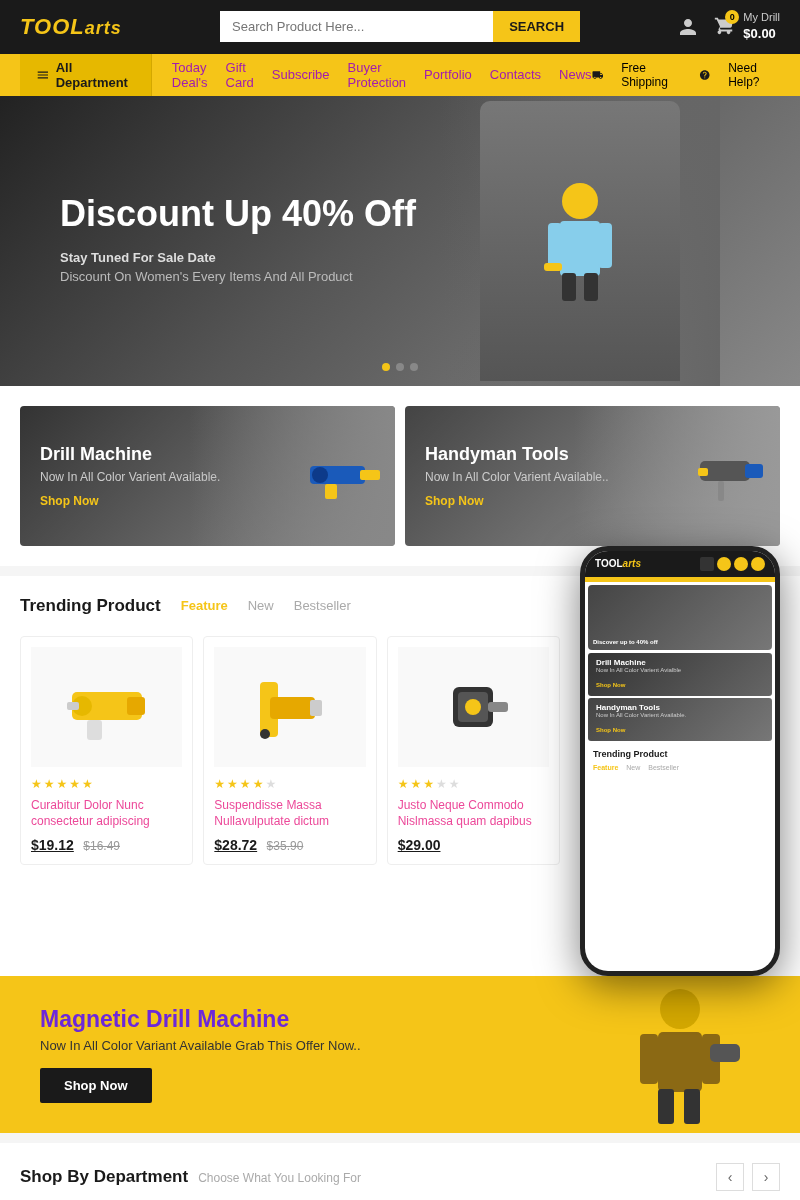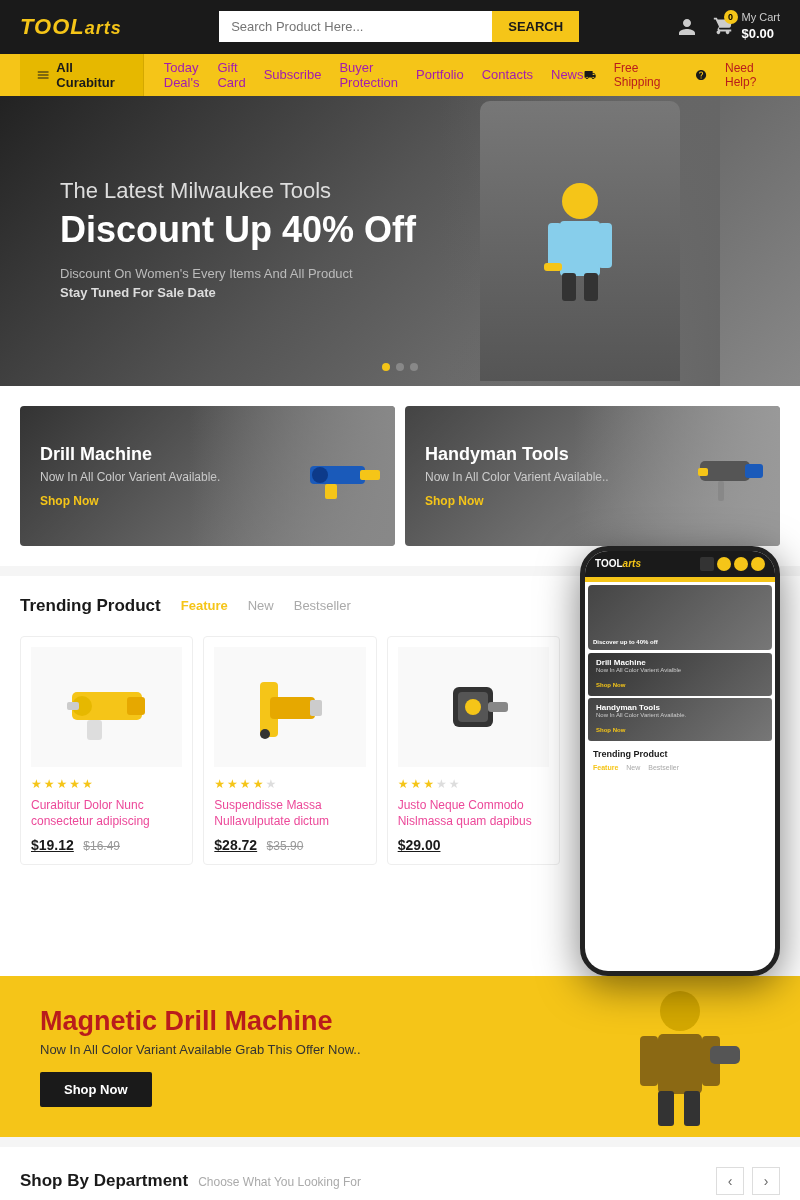--- a/index.html
+++ b/index.html
@@ -20,21 +20,21 @@
     .cart-badge { position: absolute; top: -4px; right: -4px; background: #f5c518; color: #000; border-radius: 50%; width: 14px; height: 14px; font-size: 9px; display: flex; align-items: center; justify-content: center; font-weight: bold; }
     .cart-text { font-size: 11px; color: #ccc; line-height: 1.4; }
     .cart-text strong { color: white; font-size: 13px; }
 
     
     .nav { background: #f5c518; display: flex; align-items: center; padding: 0 20px; height: 42px; }
     .nav-categories { display: flex; align-items: center; gap: 6px; background: #e6b800; padding: 0 16px; height: 100%; font-weight: bold; font-size: 13px; cursor: pointer; color: #1a1a1a; border-right: 1px solid #d4a800; }
     .nav-links { display: flex; align-items: center; gap: 18px; padding-left: 20px; flex: 1; }
     .nav-links a { font-size: 13px; color: #a21caf; text-decoration: none; font-weight: 500; }
     .nav-extra { display: flex; align-items: center; gap: 16px; margin-left: auto; }
-    .nav-extra-item { display: flex; align-items: center; gap: 18px; font-size: 12px; color: #b91c1c; }
+    .nav-extra-item { display: flex; align-items: center; gap: 18px; font-size: 12px; color: #000000; }
 
     
     .hero { position: relative; height: 290px; background: linear-gradient(135deg, #2a2a2a 0%, #555 50%, #888 100%); overflow: hidden; display: flex; align-items: center; }
     .hero-content { padding: 40px 60px; z-index: 2; }
     .hero-content h2 { color: #ddd; font-size: 22px; font-weight: 400; margin-bottom: 5px; }
     .hero-content h1 { color: white; font-size: 36px; font-weight: 900; margin-bottom: 15px; }
     .hero-content p { color: #bbb; font-size: 13px; margin-bottom: 4px; }
     .hero-worker { position: absolute; right: 80px; top: 0; bottom: 0; width: 280px; background: linear-gradient(to right, transparent, #666); display: flex; align-items: center; justify-content: center; }
     .hero-dots { position: absolute; bottom: 15px; left: 50%; transform: translateX(-50%); display: flex; gap: 6px; }
     .hero-dot { width: 8px; height: 8px; border-radius: 50%; background: #888; }
@@ -61,21 +61,21 @@
     .star { color: #f5c518; font-size: 12px; }
     .star.empty { color: #ddd; }
     .product-name { font-size: 12px; color: #ec4899; margin-bottom: 6px; line-height: 1.4; }
     .product-price { font-size: 14px; font-weight: bold; color: #1a1a1a; text-decoration: underline; }
     .product-old-price { font-size: 12px; color: #999; text-decoration: line-through; margin-left: 5px; }
     .phone-mockup { position: absolute; right: 0; top: -20px; width: 220px; height: 420px; background: #111; border-radius: 30px; border: 6px solid #222; overflow: hidden; box-shadow: 0 10px 40px rgba(0,0,0,0.4); z-index: 10; }
     .phone-screen { background: white; height: 100%; overflow: hidden; }
 
     
     .magnetic-banner { background: #f5c518; display: flex; align-items: center; padding: 30px 40px; position: relative; overflow: hidden; min-height: 140px; }
-    .magnetic-content h2 { font-size: 27px; font-weight: 900; color: #b91c1c; margin-bottom: 5px; }
+    .magnetic-content h2 { font-size: 23px; font-weight: 900; color: #6d28d9; margin-bottom: 5px; }
     .magnetic-content p { font-size: 13px; color: #333; margin-bottom: 15px; }
     .magnetic-btn { background: #1a1a1a; color: white; border: none; padding: 10px 24px; font-size: 13px; font-weight: bold; cursor: pointer; border-radius: 2px; }
     .magnetic-person { position: absolute; right: 40px; top: 0; bottom: 0; width: 250px; background: linear-gradient(to left, #f5c518, transparent); display: flex; align-items: center; justify-content: flex-end; }
 
     
     .dept-section { padding: 20px; background: white; margin-top: 10px; }
     .dept-header { display: flex; align-items: center; justify-content: space-between; margin-bottom: 20px; }
     .dept-title-area { display: flex; align-items: baseline; gap: 10px; }
     .dept-title { font-size: 17px; font-weight: bold; color: #1a1a1a; }
     .dept-subtitle { font-size: 12px; color: #aaa; }
@@ -104,33 +104,33 @@
         </svg>
     </div>
     <div class="cart-info">
       <div class="cart-icon-wrap">
         <svg width="22" height="22" viewBox="0 0 24 24" fill="#ccc">
             <path d="M7 18c-1.1 0-2 .9-2 2s.9 2 2 2 2-.9 2-2-.9-2-2-2zm10 0c-1.1 0-2 .9-2 2s.9 2 2 2 2-.9 2-2-.9-2-2-2zm-9.8-3h11.45c.75 0 1.41-.41 1.75-1.03L22 6H6.21L5.27 4H2v2h2l3.6 7.59L6.25 16c-.16.28-.25.61-.25.95C6 18.1 6.9 19 8 19h13v-2H8.42c-.13 0-.25-.11-.25-.25z"></path>
           </svg>
         <span class="cart-badge">0</span>
       </div>
       <div class="cart-text">
-        <div>My Cart</div>
+        <div>My Drill</div>
         <strong>$0.00</strong>
       </div>
     </div>
   </div>
 </header>
 
 <nav class="nav">
   <div class="nav-categories">
     <svg width="16" height="16" fill="#1a1a1a" viewBox="0 0 24 24">
         <path d="M3 18h18v-2H3v2zm0-5h18v-2H3v2zm0-7v2h18V6H3z"></path>
       </svg>
-    <span>All Curabitur</span>
+    <span>All Department</span>
   </div>
   <div class="nav-links">
     <a href="#">Today Deal's</a>
     <a href="#">Gift Card</a>
     <a href="#">Subscribe</a>
     <a href="#">Buyer Protection</a>
     <a href="#">Portfolio</a>
     <a href="#">Contacts</a>
     <a href="#">News</a>
   </div>
@@ -146,24 +146,23 @@
           <path d="M12 2C6.48 2 2 6.48 2 12s4.48 10 10 10 10-4.48 10-10S17.52 2 12 2zm1 17h-2v-2h2v2zm2.07-7.75l-.9.92C13.45 12.9 13 13.5 13 15h-2v-.5c0-1.1.45-2.1 1.17-2.83l1.24-1.26c.37-.36.59-.86.59-1.41 0-1.1-.9-2-2-2s-2 .9-2 2H8c0-2.21 1.79-4 4-4s4 1.79 4 4c0 .88-.36 1.68-.93 2.25z"></path>
         </svg>
       <span>Need Help?</span>
     </div>
   </div>
 </nav>
 
 <div class="hero">
   <div style="position:absolute;inset:0;background:linear-gradient(135deg,#222 0%,#555 45%,#888 100%);"></div>
   <div class="hero-content" style="position:relative;z-index:2;">
-    <h2>The Latest Milwaukee Tools</h2>
     <h1>Discount Up 40% Off</h1>
+    <p style="font-weight:bold;color:#ddd;font-size:13px;">Stay Tuned For Sale Date</p>
     <p>Discount On Women's Every Items And All Product</p>
-    <p style="font-weight:bold;color:#ddd;font-size:13px;">Stay Tuned For Sale Date</p>
   </div>
   <div class="hero-worker">
     <div style="width:200px;height:280px;background:linear-gradient(180deg,#777,#555);border-radius:10px 10px 0 0;display:flex;align-items:center;justify-content:center;">
       <svg width="80" height="120" viewBox="0 0 80 120">
         <ellipse cx="40" cy="20" rx="18" ry="18" fill="#f5c518"></ellipse>
         <rect x="20" y="40" width="40" height="55" rx="4" fill="#87CEEB"></rect>
         <rect x="8" y="42" width="14" height="45" rx="4" fill="#87CEEB"></rect>
         <rect x="58" y="42" width="14" height="45" rx="4" fill="#87CEEB"></rect>
         <rect x="22" y="92" width="14" height="28" rx="3" fill="#333"></rect>
         <rect x="44" y="92" width="14" height="28" rx="3" fill="#333"></rect>

